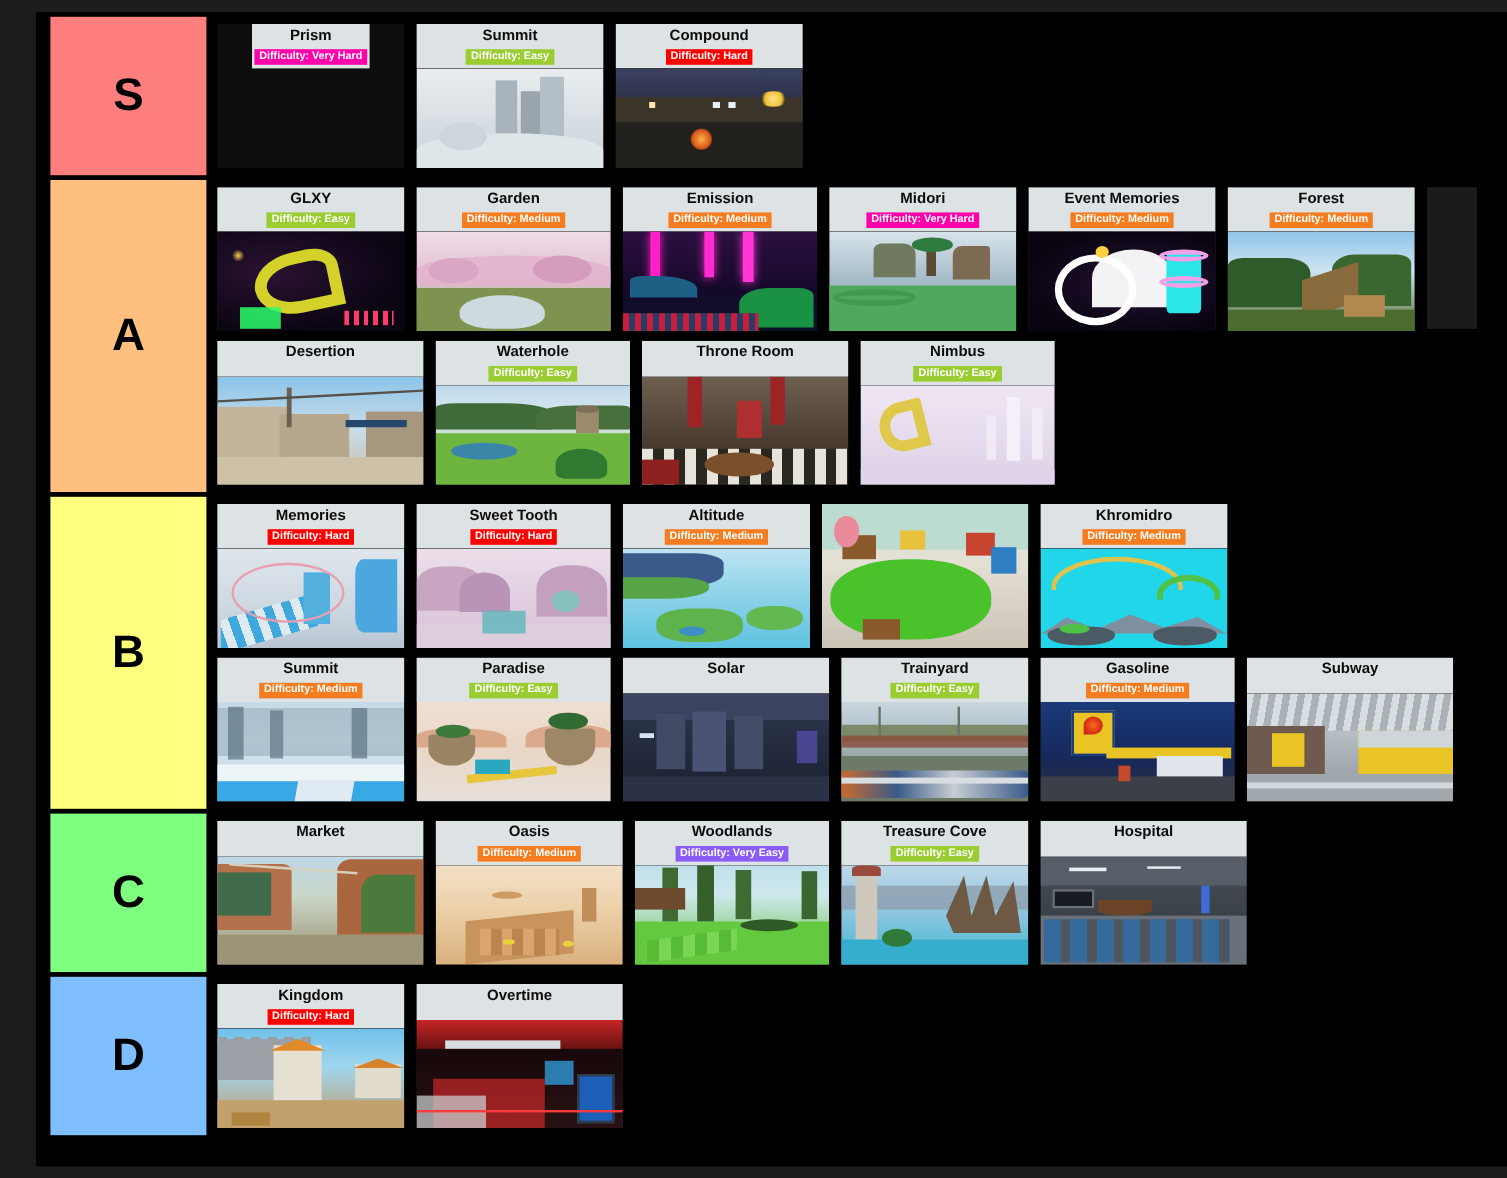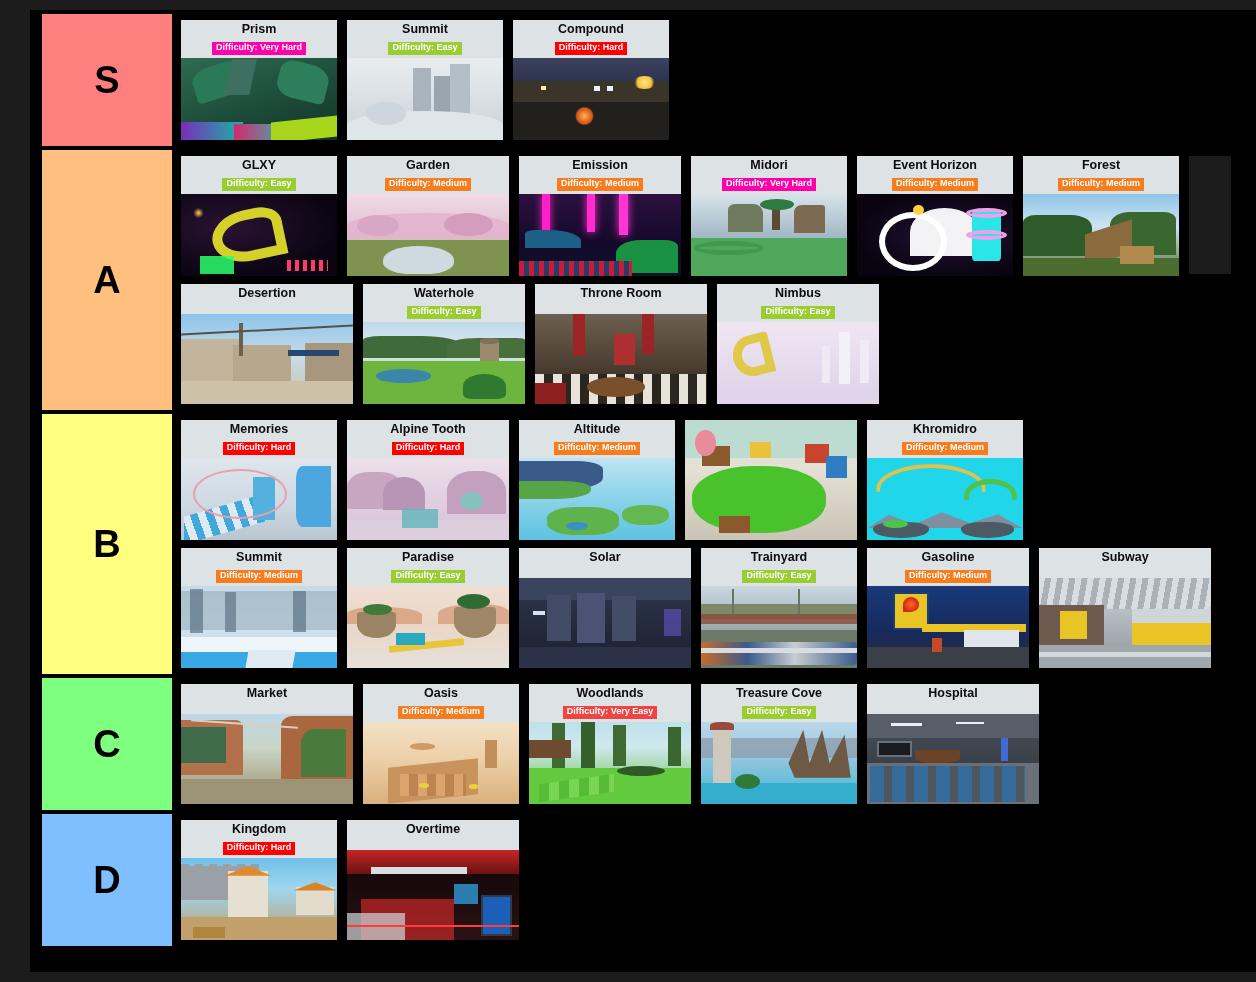--- a/index.html
+++ b/index.html
@@ -102,21 +102,21 @@
   }
 </style>
 </head>
 <body>
 
 <div id="board">
     <div class="tier-row" style="min-height: 136px;">
       <div class="tier-label" style="background: rgb(255, 127, 127);">S</div>
       <div class="tier-items">
         <div class="item-line">
-          <div class="card" style="width: 160px; height: 124px;">
+          <div class="card" style="width: 160px; height: 124px; align-items: center;">
             <div class="card-head"><div class="card-title">Prism</div><span class="badge" style="background: rgb(255, 0, 170);">Difficulty: Very Hard</span></div>
             <div class="thumb">
               <div style="position:absolute;inset:0;background:linear-gradient(160deg,#2f6b52,#1d4c3a 55%,#123326);"></div>
               <div style="position:absolute;left:8%;top:10%;width:28%;height:40%;background:#2b7a57;transform:rotate(-18deg);border-radius:40% 10% 35% 12%;"></div>
               <div style="position:absolute;right:6%;top:6%;width:32%;height:45%;background:#2d7e5a;transform:rotate(14deg);border-radius:30% 40% 12% 35%;"></div>
               <div style="position:absolute;left:30%;top:2%;width:16%;height:44%;background:#3f6f60;transform:skewX(-12deg);"></div>
               <div style="position:absolute;left:0;bottom:0;width:40%;height:22%;background:linear-gradient(90deg,#7b2db5,#17b6a9);"></div>
               <div style="position:absolute;left:34%;bottom:0;width:38%;height:20%;background:linear-gradient(90deg,#d6276e,#25c2b6);"></div>
               <div style="position:absolute;right:0;bottom:0;width:42%;height:26%;background:#a8d61b;transform:skewY(-6deg);"></div>
             </div>
@@ -191,21 +191,21 @@
               <div style="position:absolute;inset:0;background:linear-gradient(180deg,#d7e3ea,#9fb6c4 55%,#5f8ba0);"></div>
               <div style="position:absolute;left:24%;top:12%;width:22%;height:34%;background:#6f7a5e;border-radius:20% 30% 0 0;"></div>
               <div style="position:absolute;right:14%;top:14%;width:20%;height:34%;background:#7d6a52;border-radius:25% 10% 0 0;"></div>
               <div style="position:absolute;left:52%;top:8%;width:5%;height:36%;background:#5d4a33;"></div>
               <div style="position:absolute;left:44%;top:6%;width:22%;height:14%;background:#2f7a3e;border-radius:50%;"></div>
               <div style="position:absolute;left:0;bottom:0;width:100%;height:46%;background:#4fa85c;"></div>
               <div style="position:absolute;left:2%;bottom:26%;width:44%;height:16%;border:5px solid #3f9a4f;border-radius:50%;"></div>
             </div>
           </div>
           <div class="card" style="width: 160px; height: 124px;">
-            <div class="card-head"><div class="card-title">Event Horizon</div><span class="badge" style="background: rgb(245, 124, 31);">Difficulty: Medium</span></div>
+            <div class="card-head"><div class="card-title">Event Memories</div><span class="badge" style="background: rgb(245, 124, 31);">Difficulty: Medium</span></div>
             <div class="thumb">
               <div style="position:absolute;inset:0;background:radial-gradient(ellipse at 60% 50%,#241238,#09040f 75%);"></div>
               <div style="position:absolute;left:14%;top:22%;width:44%;height:72%;border:6px solid #ffffff;border-radius:50%;"></div>
               <div style="position:absolute;left:34%;top:18%;width:44%;height:58%;background:#ffffff;border-radius:50% 50% 0 0;opacity:.95;"></div>
               <div style="position:absolute;right:8%;top:20%;width:18%;height:62%;background:#2ae6e6;border-radius:10%;"></div>
               <div style="position:absolute;right:4%;top:18%;width:26%;height:12%;border:4px solid #f0a0e8;border-radius:50%;"></div>
               <div style="position:absolute;right:4%;top:44%;width:26%;height:12%;border:4px solid #f0a0e8;border-radius:50%;"></div>
               <div style="position:absolute;left:36%;top:14%;width:7%;height:12%;background:#ffd23d;border-radius:50%;"></div>
             </div>
           </div>
@@ -287,21 +287,21 @@
             <div class="card-head"><div class="card-title">Memories</div><span class="badge" style="background: rgb(255, 0, 0);">Difficulty: Hard</span></div>
             <div class="thumb">
               <div style="position:absolute;inset:0;background:linear-gradient(180deg,#dfe6ec,#cfd9e2 55%,#b9c6d2);"></div>
               <div style="position:absolute;left:2%;bottom:8%;width:52%;height:34%;background:repeating-linear-gradient(72deg,#3fa8dd 0 7px,#dfe9f0 7px 14px);transform:skewY(-16deg);"></div>
               <div style="position:absolute;left:46%;top:24%;width:14%;height:52%;background:#54b0df;"></div>
               <div style="position:absolute;right:4%;top:10%;width:22%;height:74%;background:#4ba7dd;border-radius:20% 0 0 20%;"></div>
               <div style="position:absolute;left:8%;top:14%;width:60%;height:60%;border:2px solid #e8a0ae;border-radius:50%;"></div>
             </div>
           </div>
           <div class="card" style="width: 166px; height: 124px;">
-            <div class="card-head"><div class="card-title">Alpine Tooth</div><span class="badge" style="background: rgb(255, 0, 0);">Difficulty: Hard</span></div>
+            <div class="card-head"><div class="card-title">Sweet Tooth</div><span class="badge" style="background: rgb(255, 0, 0);">Difficulty: Hard</span></div>
             <div class="thumb">
               <div style="position:absolute;inset:0;background:linear-gradient(180deg,#ece0ea,#e3d2e3 40%,#d8c0d6);"></div>
               <div style="position:absolute;left:0;top:18%;width:34%;height:44%;background:#c8a6c2;border-radius:40% 40% 0 0;"></div>
               <div style="position:absolute;left:22%;top:24%;width:26%;height:40%;background:#b895b6;border-radius:50% 50% 0 0;"></div>
               <div style="position:absolute;right:2%;top:16%;width:36%;height:52%;background:#c4a0bf;border-radius:45% 45% 0 0;"></div>
               <div style="position:absolute;right:16%;top:42%;width:14%;height:22%;background:#86c2bb;border-radius:50%;"></div>
               <div style="position:absolute;left:0;bottom:0;width:100%;height:24%;background:#ddcede;"></div>
               <div style="position:absolute;left:34%;bottom:14%;width:22%;height:24%;background:#5fb6ba;opacity:.8;"></div>
             </div>
           </div>
@@ -452,21 +452,21 @@
               <div style="position:absolute;inset:0;background:linear-gradient(180deg,#f2e0c6,#ecd0a8 45%,#d9b07e);"></div>
               <div style="position:absolute;left:16%;bottom:6%;width:58%;height:44%;background:#c9935e;transform:skewY(-6deg);"></div>
               <div style="position:absolute;left:24%;bottom:10%;width:42%;height:26%;background:repeating-linear-gradient(90deg,#d9a56c 0 9px,#bc8450 9px 18px);"></div>
               <div style="position:absolute;right:14%;top:22%;width:8%;height:34%;background:#c08f5c;"></div>
               <div style="position:absolute;left:30%;top:26%;width:16%;height:8%;background:#cf9a63;border-radius:50%;"></div>
               <div style="position:absolute;left:36%;bottom:20%;width:6%;height:6%;background:#e8d23c;border-radius:50%;"></div>
               <div style="position:absolute;right:26%;bottom:18%;width:6%;height:6%;background:#e8d23c;border-radius:50%;"></div>
             </div>
           </div>
           <div class="card" style="width: 166px; height: 124px;">
-            <div class="card-head"><div class="card-title">Woodlands</div><span class="badge" style="background: #ef4444;">Difficulty: Very Easy</span></div>
+            <div class="card-head"><div class="card-title">Woodlands</div><span class="badge" style="background: #8b5cf6;">Difficulty: Very Easy</span></div>
             <div class="thumb">
               <div style="position:absolute;inset:0;background:linear-gradient(180deg,#bfe0ea,#cfe8ee 30%,#5fbf3a);"></div>
               <div style="position:absolute;left:14%;top:2%;width:8%;height:54%;background:#3f6b33;"></div>
               <div style="position:absolute;left:32%;top:0;width:9%;height:56%;background:#35602c;"></div>
               <div style="position:absolute;left:52%;top:4%;width:8%;height:50%;background:#3f6b33;"></div>
               <div style="position:absolute;right:6%;top:6%;width:8%;height:48%;background:#3a6630;"></div>
               <div style="position:absolute;left:0;bottom:0;width:100%;height:44%;background:#63c93f;"></div>
               <div style="position:absolute;left:6%;bottom:8%;width:46%;height:22%;background:repeating-linear-gradient(90deg,#57bb36 0 10px,#79d655 10px 20px);transform:skewY(-8deg);"></div>
               <div style="position:absolute;left:0;top:22%;width:26%;height:22%;background:#6e4a2e;"></div>
               <div style="position:absolute;right:16%;bottom:34%;width:30%;height:12%;background:#2e5a28;border-radius:50%;"></div>

